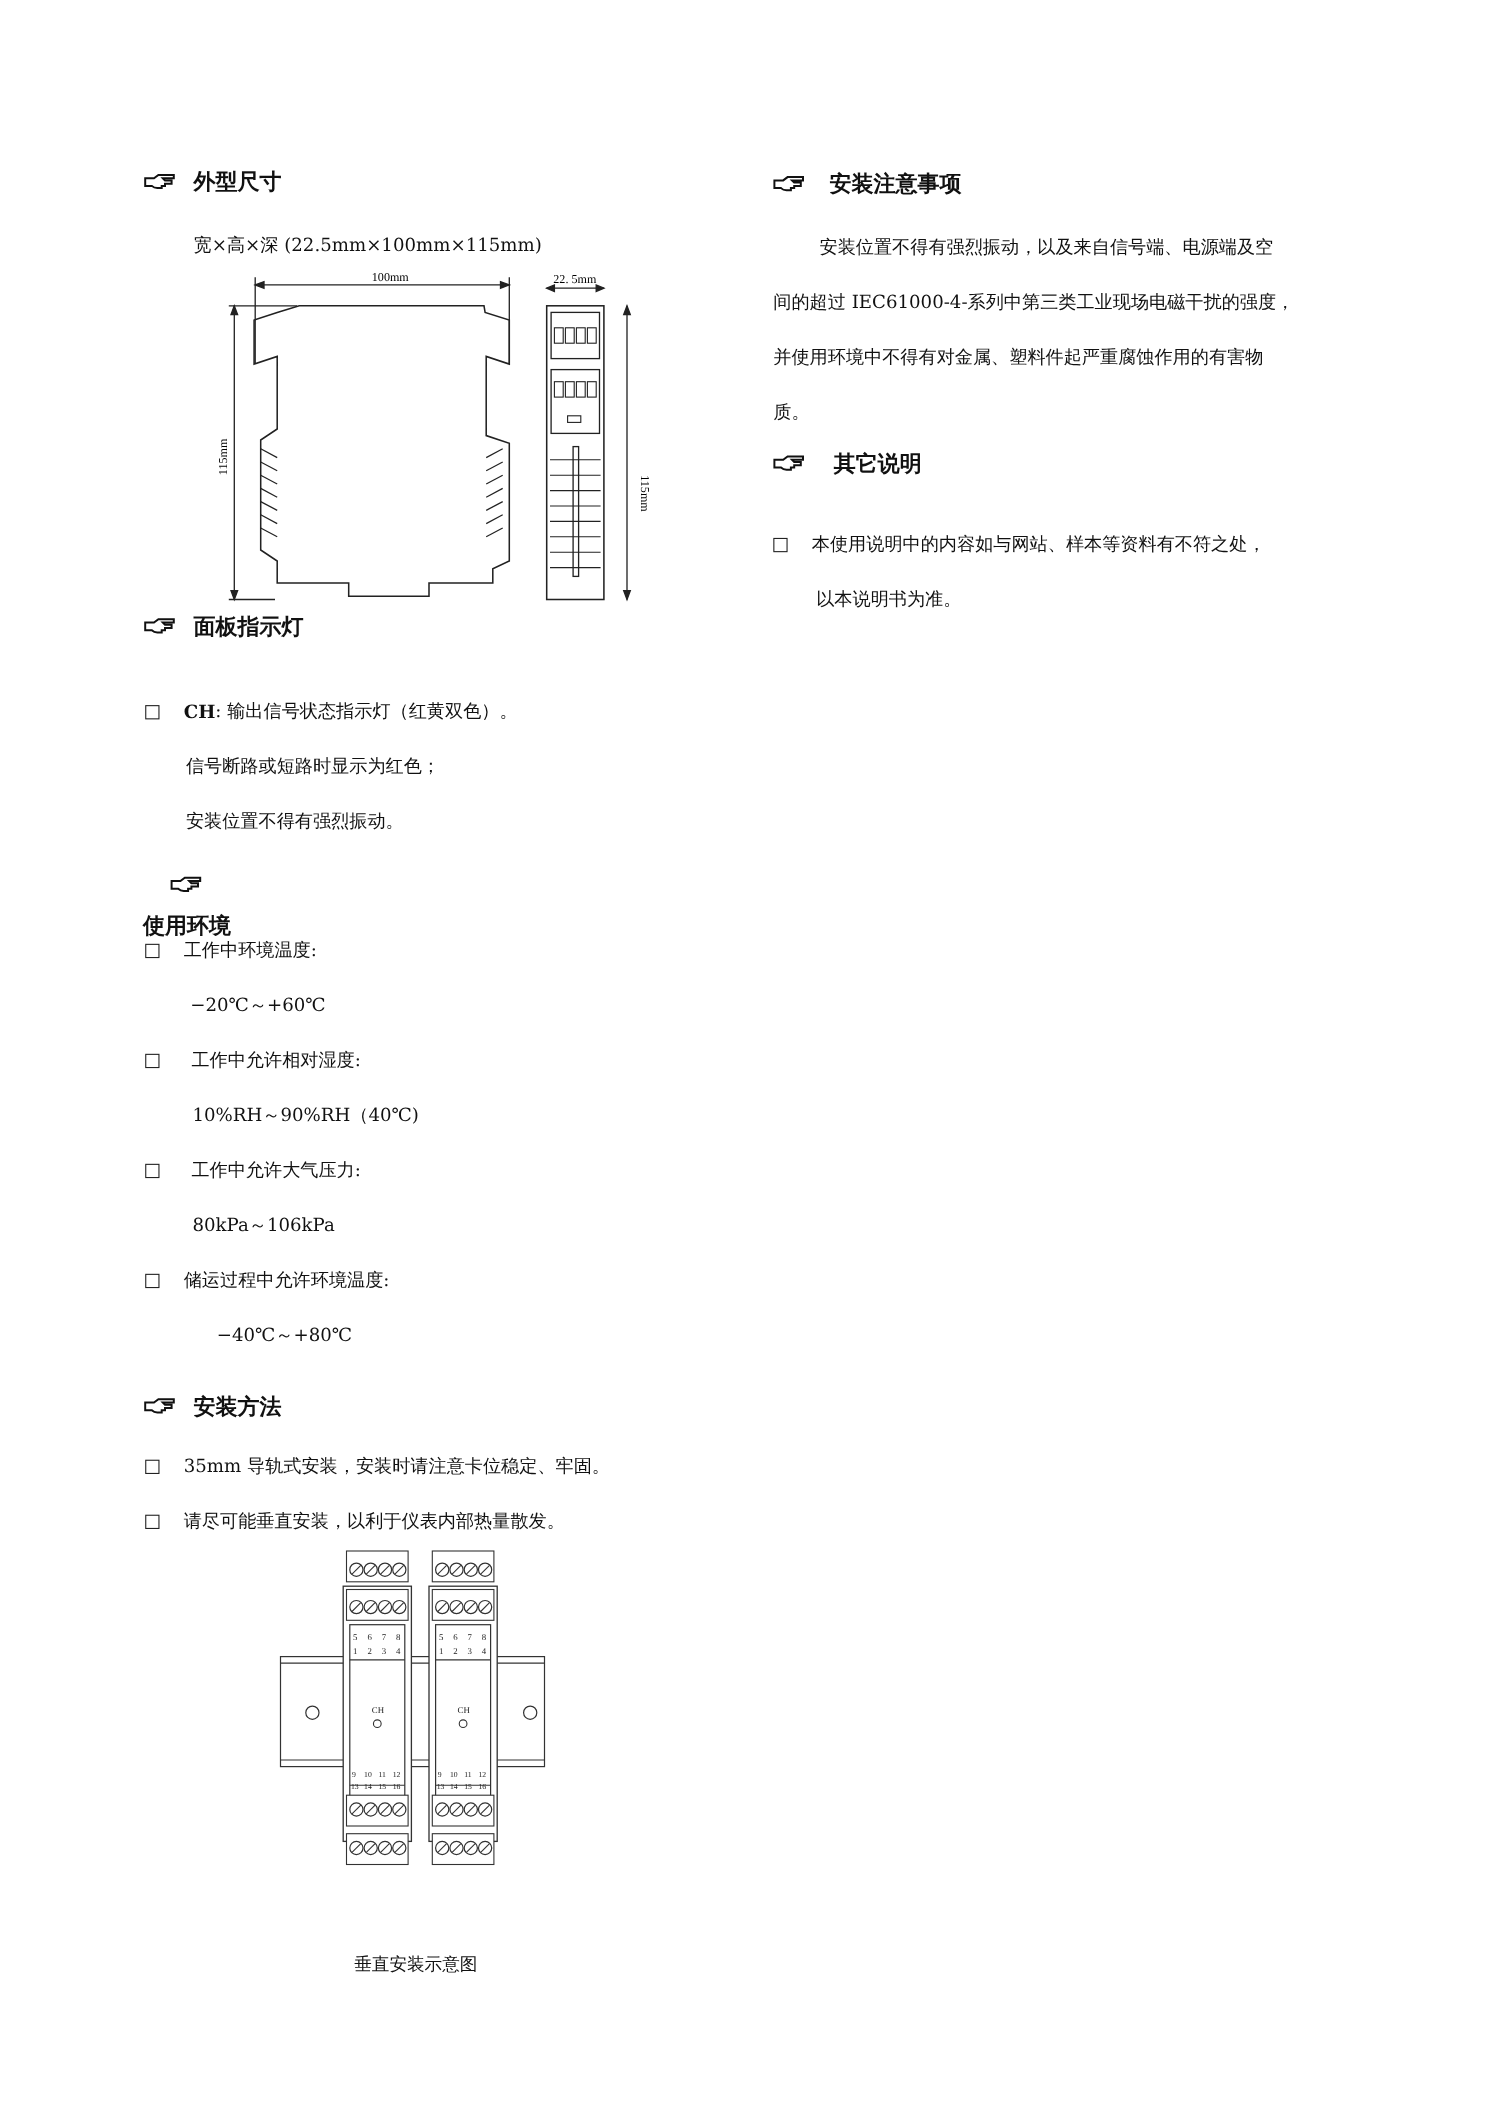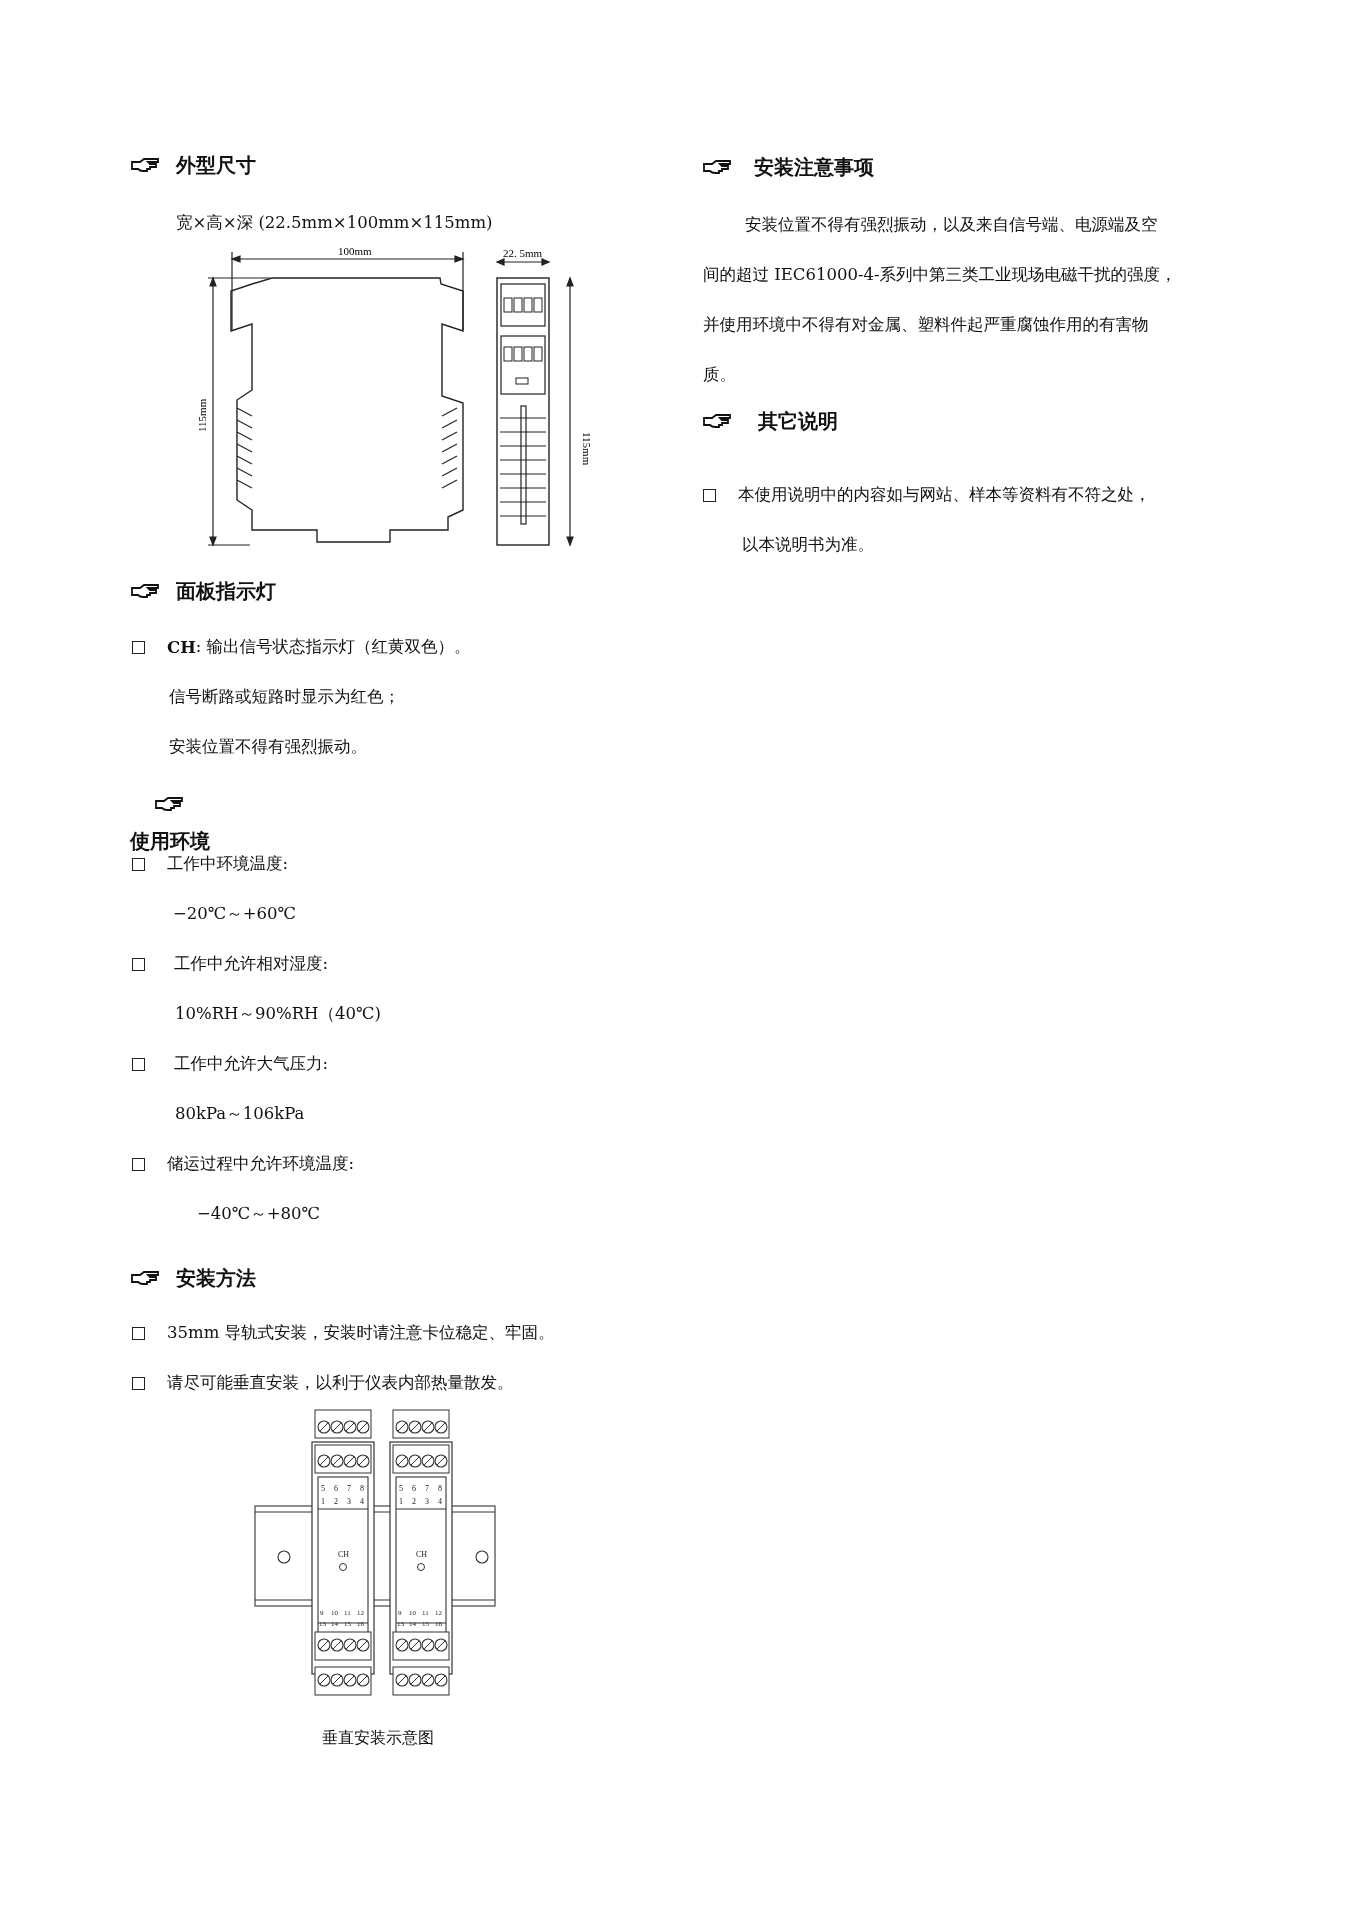--- a/index.html
+++ b/index.html
@@ -6,21 +6,21 @@
   body { width:1357px; height:1920px; position:relative; overflow:hidden;
          font-family:"DejaVu Serif","Liberation Serif",serif; color:#111; }
   .abs { position:absolute; }
   .heading { font-family:"DejaVu Sans","Liberation Sans",sans-serif; font-weight:bold; font-size:20px; display:flex; align-items:center; gap:14px; white-space:nowrap; }
   .hand { display:inline-block; width:32px; height:18px; }
   .txt { font-size:16.5px; white-space:nowrap; }
   .box { display:inline-block; width:13px; height:13px; border:1.4px solid #222; box-sizing:border-box; vertical-align:middle; }
   .item { display:flex; align-items:center; }
   .item .box { margin-right:22px; }
   svg text { font-family:"Liberation Serif","DejaVu Serif",serif; }
-  .diagram-caption { font-family:"DejaVu Sans","Liberation Sans",sans-serif; font-size:16px; }
+  .diagram-caption { font-family:"DejaVu Sans","Liberation Sans",sans-serif; font-size:16px;margin-top:48px; }
 </style>
 </head>
 <body>
 
 <div class="abs heading" style="left:130px; top:152px;">
   <svg class="hand" viewBox="0 0 32 18">
       <path d="M2 5 h8 l4 -3 h14 v3 h-10 l2 2 h6 v3 h-6 v2 h-3 v2 h-4 q-3 0 -5 -2 h-6 z" fill="none" stroke="#111" stroke-width="1.8"></path>
     </svg>
   <span>外型尺寸</span>
 </div>
@@ -88,21 +88,21 @@
 
     <line x1="380" y1="38" x2="380" y2="305"></line>
     <path d="M380 38 l-3 8 h6 z M380 305 l-3 -8 h6 z" fill="#222"></path>
   </g>
   <text x="148" y="15" font-size="11">100mm</text>
   <text x="313" y="17" font-size="11">22. 5mm</text>
   <text x="0" y="0" font-size="11" transform="translate(16,192) rotate(-90)">115mm</text>
   <text x="0" y="0" font-size="11" transform="translate(393,192) rotate(90)">115mm</text>
 </svg>
 
-<div class="abs heading" style="left:130px; top:578px;">
+<div class="abs heading" style="left:130px; top:556px;">
   <svg class="hand" viewBox="0 0 32 18">
       <path d="M2 5 h8 l4 -3 h14 v3 h-10 l2 2 h6 v3 h-6 v2 h-3 v2 h-4 q-3 0 -5 -2 h-6 z" fill="none" stroke="#111" stroke-width="1.8"></path>
     </svg>
   <span>面板指示灯</span>
 </div>
 <div class="abs txt item" style="left:132px; top:636px;">
   <span class="box"></span>
   <b>CH</b>
   <span>: 输出信号状态指示灯（红黄双色）。</span>
 </div>

